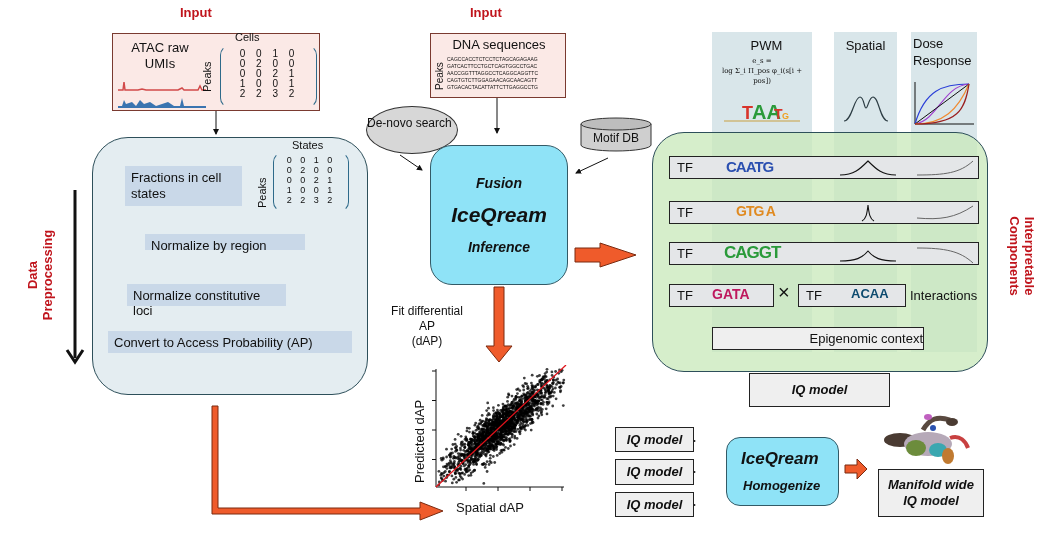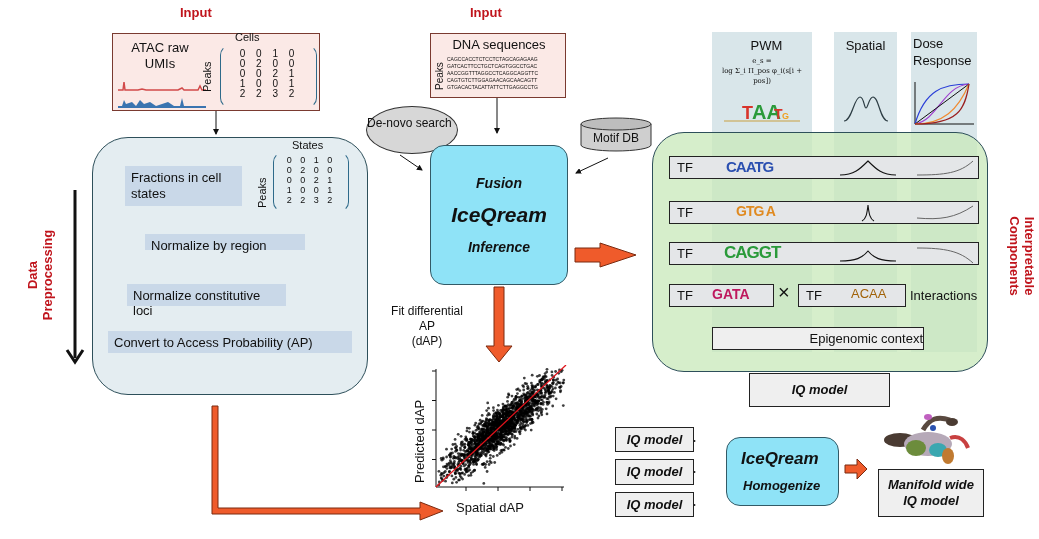--- a/index.html
+++ b/index.html
@@ -98,21 +98,21 @@
 <div class="abs" style="left:346px;top:106px;width:92px;height:48px;background:#d7d7d7;border:1px solid #333;border-radius:50%;box-sizing:border-box;text-align:left;font-size:12px;line-height:14px;padding-top:9px;margin-left:20px;">De-novo search</div>
 
 <div class="abs" style="left:580px;top:117px;width:72px;height:34px;">
   <svg class="abs" style="left:0;top:0;" width="72" height="36">
     <path d="M1,7 L1,28 A35,6 0 0 0 71,28 L71,7" fill="#cfcfcf" stroke="#333" stroke-width="1"></path>
     <ellipse cx="36" cy="7" rx="35" ry="6" fill="#bdbdbd" stroke="#333" stroke-width="1"></ellipse>
   </svg>
   <div class="abs" style="left:0;top:14px;width:72px;text-align:center;font-size:12px;">Motif DB</div>
 </div>
 
-<div class="abs" style="left:430px;top:145px;width:138px;height:140px;background:#8fe3f7;border:1px solid #335a66;border-radius:14px;box-sizing:border-box;text-align:center;font-weight:bold;font-style:italic;">
+<div class="abs" style="left:430px;top:145px;width:138px;height:140px;background:#8fe3f7;border:1px solid #335a66;border-radius:22px;box-sizing:border-box;text-align:center;font-weight:bold;font-style:italic;">
   <div style="margin-top:29px;font-size:14px;">Fusion</div>
   <div style="margin-top:12px;font-size:21px;">IceQream</div>
   <div style="margin-top:12px;font-size:14px;">Inference</div>
 </div>
 
 <svg class="abs" style="left:0;top:0;" width="1039" height="539">
 
   <polygon points="575,248 600,248 600,243 636,255 600,267 600,262 575,262" fill="#ef5b2b" stroke="#7a2a10" stroke-width="1"></polygon>
 
   <polygon points="494,287 504,287 504,346 512,346 499,362 486,346 494,346" fill="#ef5b2b" stroke="#7a2a10" stroke-width="1"></polygon>
@@ -1941,21 +1941,21 @@
     </svg>
 </div>
 
 <div class="abs tf-row" style="left:669px;top:284px;width:105px;height:23px;">
   <div class="abs" style="left:7px;top:3px;font-size:13px;">TF</div>
   <div class="abs" style="left:42px;top:1px;font-size:14px;font-weight:bold;color:#be185d;">GATA</div>
 </div>
 <div class="abs" style="left:778px;top:281px;font-size:20px;">×</div>
 <div class="abs tf-row" style="left:798px;top:284px;width:108px;height:23px;">
   <div class="abs" style="left:7px;top:3px;font-size:13px;">TF</div>
-  <div class="abs" style="left:52px;top:1px;font-size:13px;font-weight:normal;color:#a16207;">ACAA</div>
+  <div class="abs" style="left:52px;top:1px;font-size:13px;font-weight:bold;color:#0c4a6e;">ACAA</div>
 </div>
 <div class="abs" style="left:910px;top:288px;font-size:13px;">Interactions</div>
 
 <div class="abs grey-box" style="left:712px;top:327px;width:212px;height:23px;text-align:right;font-size:13px;line-height:21px;">Epigenomic context</div>
 
 <div class="abs grey-box iq" style="left:749px;top:373px;width:141px;height:34px;line-height:32px;">IQ model</div>
 
 <div class="abs red-title" style="left:1037px;top:196px;transform:rotate(90deg);transform-origin:left top;line-height:15px;text-align:center;width:120px;">
   <div>Interpretable</div>
   <div>Components</div>

